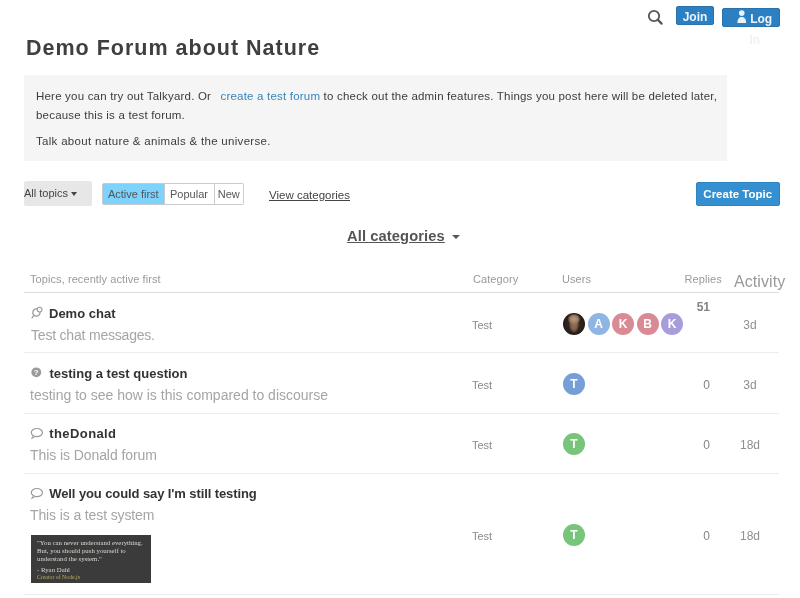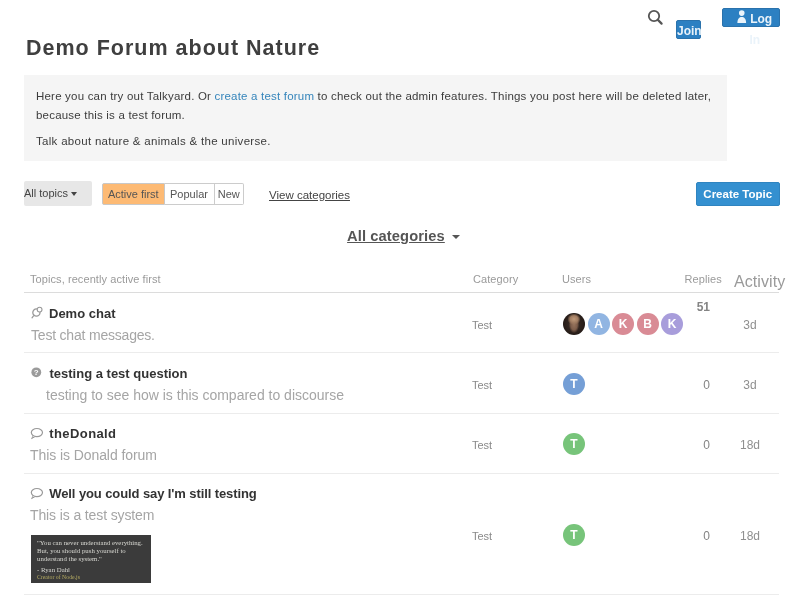--- a/index.html
+++ b/index.html
@@ -20,39 +20,39 @@
   text-align:center; line-height:22px; }
 </style>
 </head>
 <body>
 <div id="page">
 
   <svg class="abs" style="left:645px;top:7px" width="20" height="20" viewBox="0 0 20 20">
     <circle cx="9" cy="9" r="5.2" fill="none" stroke="#555" stroke-width="1.8"></circle>
     <line x1="12.9" y1="12.9" x2="16.6" y2="16.6" stroke="#555" stroke-width="2.2" stroke-linecap="round"></line>
   </svg>
-  <div class="btn-blue" id="join" style="left:676px;top:20px;width:25px;height:18.5px;line-height:20.5px;">Join</div>
+  <div class="btn-blue" id="join" style="left:676px;top:6px;width:38px;height:18.5px;line-height:20.5px;">Join</div>
   <div class="btn-blue" id="login" style="left:722px;top:8px;width:57.5px;height:18.5px;line-height:20.5px;padding-left:8px;">
     <svg style="vertical-align:0px" width="9.5" height="13" viewBox="0 0 9.5 13">
       <circle cx="4.75" cy="3.1" r="2.8" fill="#eaf3fa"></circle>
       <path d="M0.4 13 C0.4 8.8 2.3 7 4.75 7 C7.2 7 9.1 8.8 9.1 13 Z" fill="#eaf3fa"></path>
     </svg> Log In</div>
 
   <div class="abs" id="title" style="left:26px;top:36px;font-size:21.5px;font-weight:bold;color:#3f3f3f;letter-spacing:1.0px;">Demo Forum about Nature</div>
 
   <div class="abs" style="left:24px;top:75px;width:703px;height:86px;background:#f5f5f5;"></div>
   <div class="abs" id="introtext" style="left:36px;top:87px;font-size:11.5px;letter-spacing:0.2px;line-height:19px;color:#3c3c3c;">
-    Here you can try out Talkyard. Or <a style="color:#3585bb;text-decoration:none;">create a test forum</a> to check out the admin features. Things you post here will be deleted later,<br>because this is a test forum.
+    Here you can try out Talkyard. Or <a style="color:#3585bb;text-decoration:none;margin-left:6px;">create a test forum</a> to check out the admin features. Things you post here will be deleted later,<br>because this is a test forum.
   </div>
   <div class="abs" id="intro2" style="left:36px;top:135px;font-size:11.5px;letter-spacing:0.3px;color:#3c3c3c;">Talk about nature &amp; animals &amp; the universe.</div>
 
   <div class="abs" id="alltopics" style="left:24px;top:181px;width:68px;height:25px;background:#e7e7e7;border-radius:2px;font-size:11px;color:#444;text-align:left;line-height:25px;">All topics <span style="display:inline-block;width:0;height:0;border-left:3.5px solid transparent;border-right:3.5px solid transparent;border-top:4px solid #444;vertical-align:1px;"></span></div>
 
   <div class="abs" id="btngroup" style="left:102px;top:182.5px;height:22px;display:flex;font-size:11px;color:#555;">
-    <div style="width:62.5px;background:#fdba74;border:1px solid #c8c8c8;border-radius:2px 0 0 2px;text-align:center;line-height:20px;">Active first</div>
+    <div style="width:62.5px;background:#7dd3fc;border:1px solid #c8c8c8;border-radius:2px 0 0 2px;text-align:center;line-height:20px;">Active first</div>
     <div style="width:50px;background:#fff;border:1px solid #ccc;border-left:none;text-align:center;line-height:20px;">Popular</div>
     <div style="width:29.5px;background:#fff;border:1px solid #ccc;border-left:none;border-radius:0 2px 2px 0;text-align:center;line-height:20px;">New</div>
   </div>
 
   <div class="abs" id="viewcats" style="left:269px;top:189px;font-size:11.5px;color:#444;text-decoration:underline;">View categories</div>
 
   <div class="btn-blue" id="createtopic" style="left:696px;top:182px;width:83.5px;height:24px;line-height:22px;background:#3490d0;border-color:#2f84c0;font-size:11.5px;color:#fff;">Create Topic</div>
 
   <div class="abs" id="allcats" style="left:3.5px;top:228px;width:800px;text-align:center;font-size:14.7px;font-weight:bold;color:#555;">
     <span style="text-decoration:underline;letter-spacing:0.1px;">All categories</span>
@@ -87,21 +87,21 @@
     <div class="av" style="background:#a89ddb;">K</div>
   </div>
   <div class="reply" style="left:670px;top:300px;font-weight:bold;">51</div>
   <div class="act" style="left:730px;top:318px;">3d</div>
 
   <svg class="abs" style="left:31px;top:367px" width="11" height="11" viewBox="0 0 11 11">
     <circle cx="5.3" cy="5.3" r="4.9" fill="#9b9b9b"></circle>
     <text x="5.3" y="8.2" font-size="8" font-weight="bold" fill="#fff" text-anchor="middle" font-family="Liberation Sans">?</text>
   </svg>
   <div class="row-title" id="t2" style="left:49.5px;top:365.5px;">testing a test question</div>
-  <div class="row-exc" id="e2" style="left:46px;top:387px;">testing to see how is this compared to discourse</div>
+  <div class="row-exc" id="e2" style="left:30px;top:387px;">testing to see how is this compared to discourse</div>
   <div class="cat" style="top:379px;">Test</div>
   <div class="avrow" style="top:373px;">
     <div class="av" style="background:#759fd6;">T</div>
   </div>
   <div class="reply" style="left:670px;top:378px;">0</div>
   <div class="act" style="left:730px;top:378px;">3d</div>
 
   <svg class="abs" style="left:30px;top:427px" width="14" height="13" viewBox="0 0 14 13">
     <ellipse cx="6.9" cy="5.6" rx="5.6" ry="4.1" fill="none" stroke="#999" stroke-width="1.2"></ellipse>
     <path d="M3.2 9 L1.6 11.6 L5 9.6" fill="#fff" stroke="#999" stroke-width="1" stroke-linejoin="round"></path>

